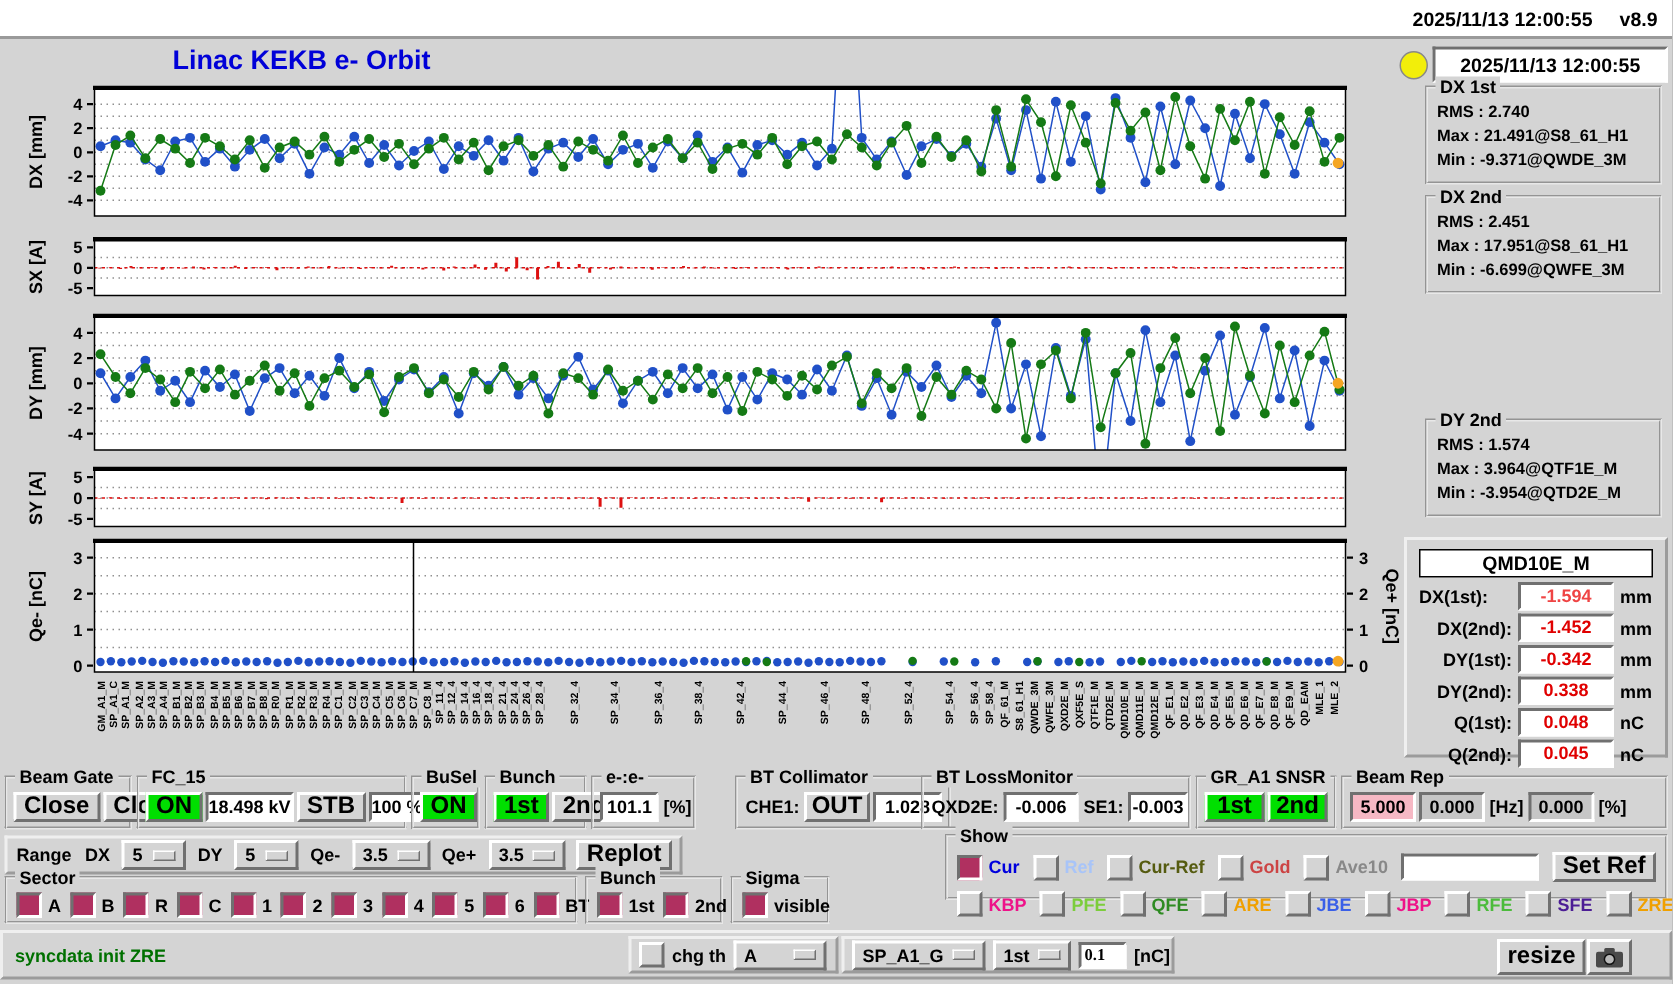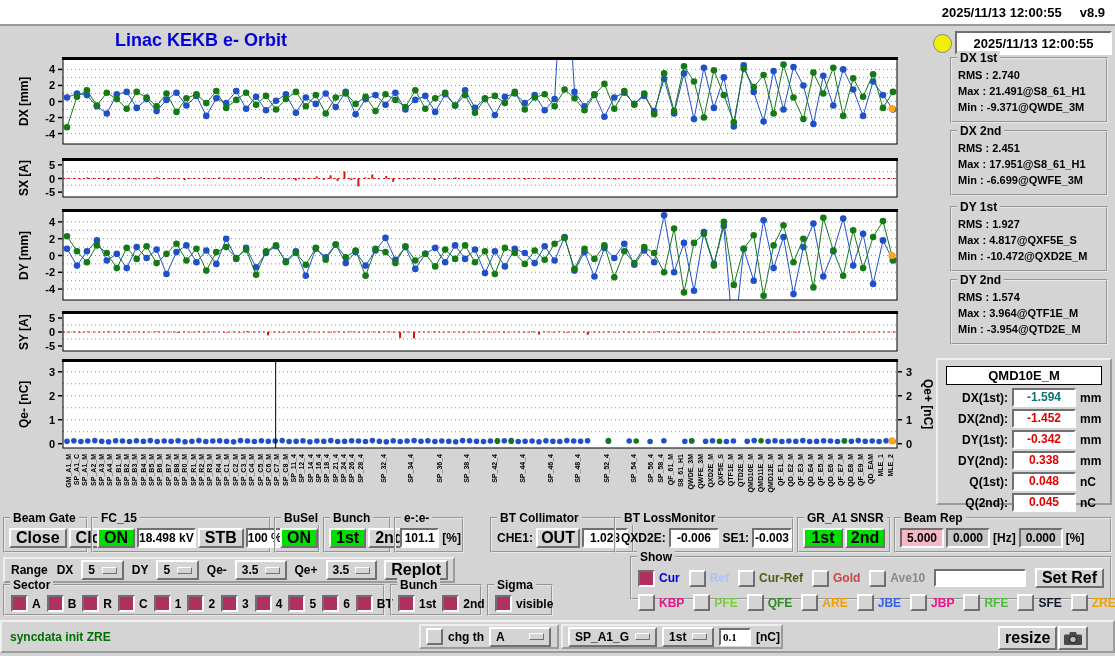--- a/index.html
+++ b/index.html
@@ -139,21 +139,21 @@
       <span class="xlab" style="left: 804px;">QD_EAM</span>
       <span class="xlab" style="left: 814px;">MLE_1</span>
       <span class="xlab" style="left: 824px;">MLE_2</span>
     </div>
 
   <div id="monitor" class="panel">
     <div class="mtitle">QMD10E_M</div>
     <div id="mrows">
         <div class="mrow">
           <span class="mlab">DX(1st):</span>
-          <span class="mval" style="color: #0f766e;">-1.594</span>
+          <span class="mval" style="color: #ef4444; margin-left: 16px;">-1.594</span>
           <span class="munit">mm</span>
         </div>
         <div class="mrow">
           <span class="mlab">DX(2nd):</span>
           <span class="mval" style="color: rgb(224, 0, 0);">-1.452</span>
           <span class="munit">mm</span>
         </div>
         <div class="mrow">
           <span class="mlab">DY(1st):</span>
           <span class="mval" style="color: rgb(224, 0, 0);">-0.342</span>
@@ -238,26 +238,20 @@
       <div class="statline">RMS :  2.740</div>
       <div class="statline">Max :  21.491@S8_61_H1</div>
       <div class="statline">Min :  -9.371@QWDE_3M</div>
     </div>
     <div class="group statgroup" style="top: 130px;">
       <span class="glabel">DX 2nd</span>
       <div class="statline">RMS :  2.451</div>
       <div class="statline">Max :  17.951@S8_61_H1</div>
       <div class="statline">Min :  -6.699@QWFE_3M</div>
     </div>
-    <div class="group statgroup" style="top: 206px;">
-      <span class="glabel">DY 1st</span>
-      <div class="statline">RMS :  1.927</div>
-      <div class="statline">Max :  4.817@QXF5E_S</div>
-      <div class="statline">Min :  -10.472@QXD2E_M</div>
-    </div>
     <div class="group statgroup" style="top: 279px;">
       <span class="glabel">DY 2nd</span>
       <div class="statline">RMS :  1.574</div>
       <div class="statline">Max :  3.964@QTF1E_M</div>
       <div class="statline">Min :  -3.954@QTD2E_M</div>
     </div>
     <div class="group cgroup" style="left: 3px; width: 85px;">
       <span class="glabel">Beam Gate</span>
       <div class="cwrap">
         <button class="btn">Close</button>
@@ -448,21 +442,21 @@
         <span class="cbitem">
           <span class="cb"></span>
           <span class="cblab" style="color: rgb(238, 18, 137);">JBP</span>
         </span>
         <span class="cbitem">
           <span class="cb"></span>
           <span class="cblab" style="color: rgb(76, 187, 60);">RFE</span>
         </span>
         <span class="cbitem">
           <span class="cb"></span>
-          <span class="cblab" style="color: #0f172a;">SFE</span>
+          <span class="cblab" style="color: #4c1d95;">SFE</span>
         </span>
         <span class="cbitem">
           <span class="cb"></span>
           <span class="cblab" style="color: rgb(240, 160, 0);">ZRE</span>
         </span>
       </div>
     </div>
     <div class="chartwrap" style="left: 36px; top: 57px; width: 904px; height: 89px;"><svg width="904" height="89" font-family="Liberation Sans, sans-serif">
         <rect x="27" y="2" width="834" height="85" fill="#ffffff"></rect>
         <line x1="27" y1="12.424528301886792" x2="861" y2="12.424528301886792" stroke="#909090" stroke-width="1" stroke-dasharray="1 3"></line>

